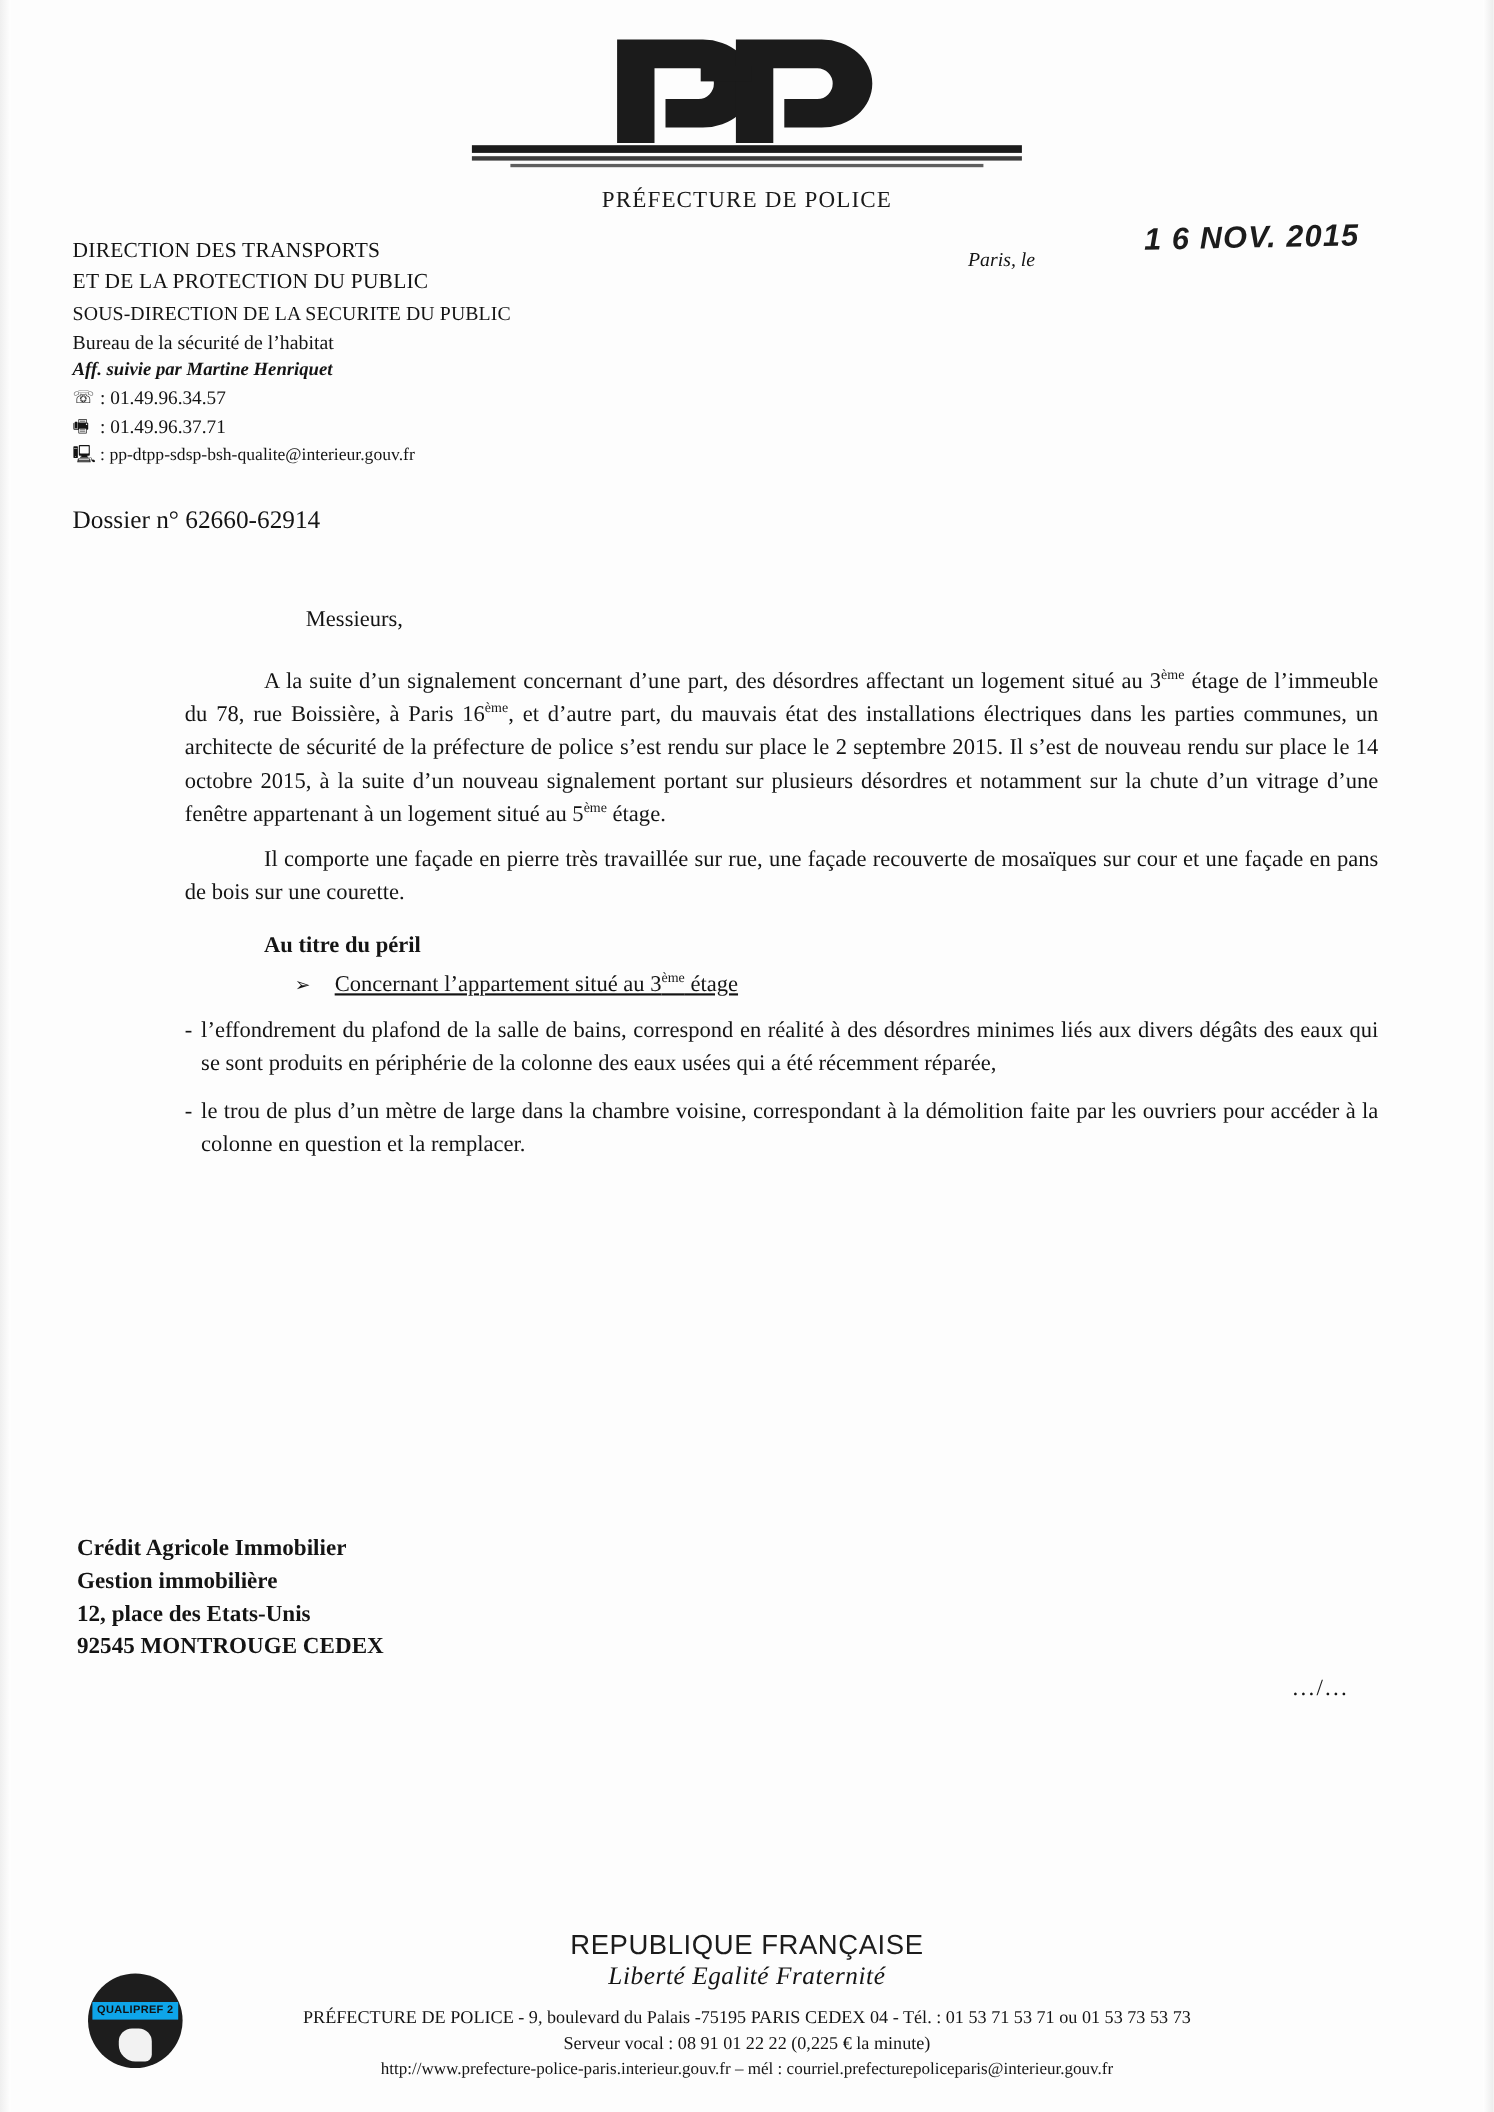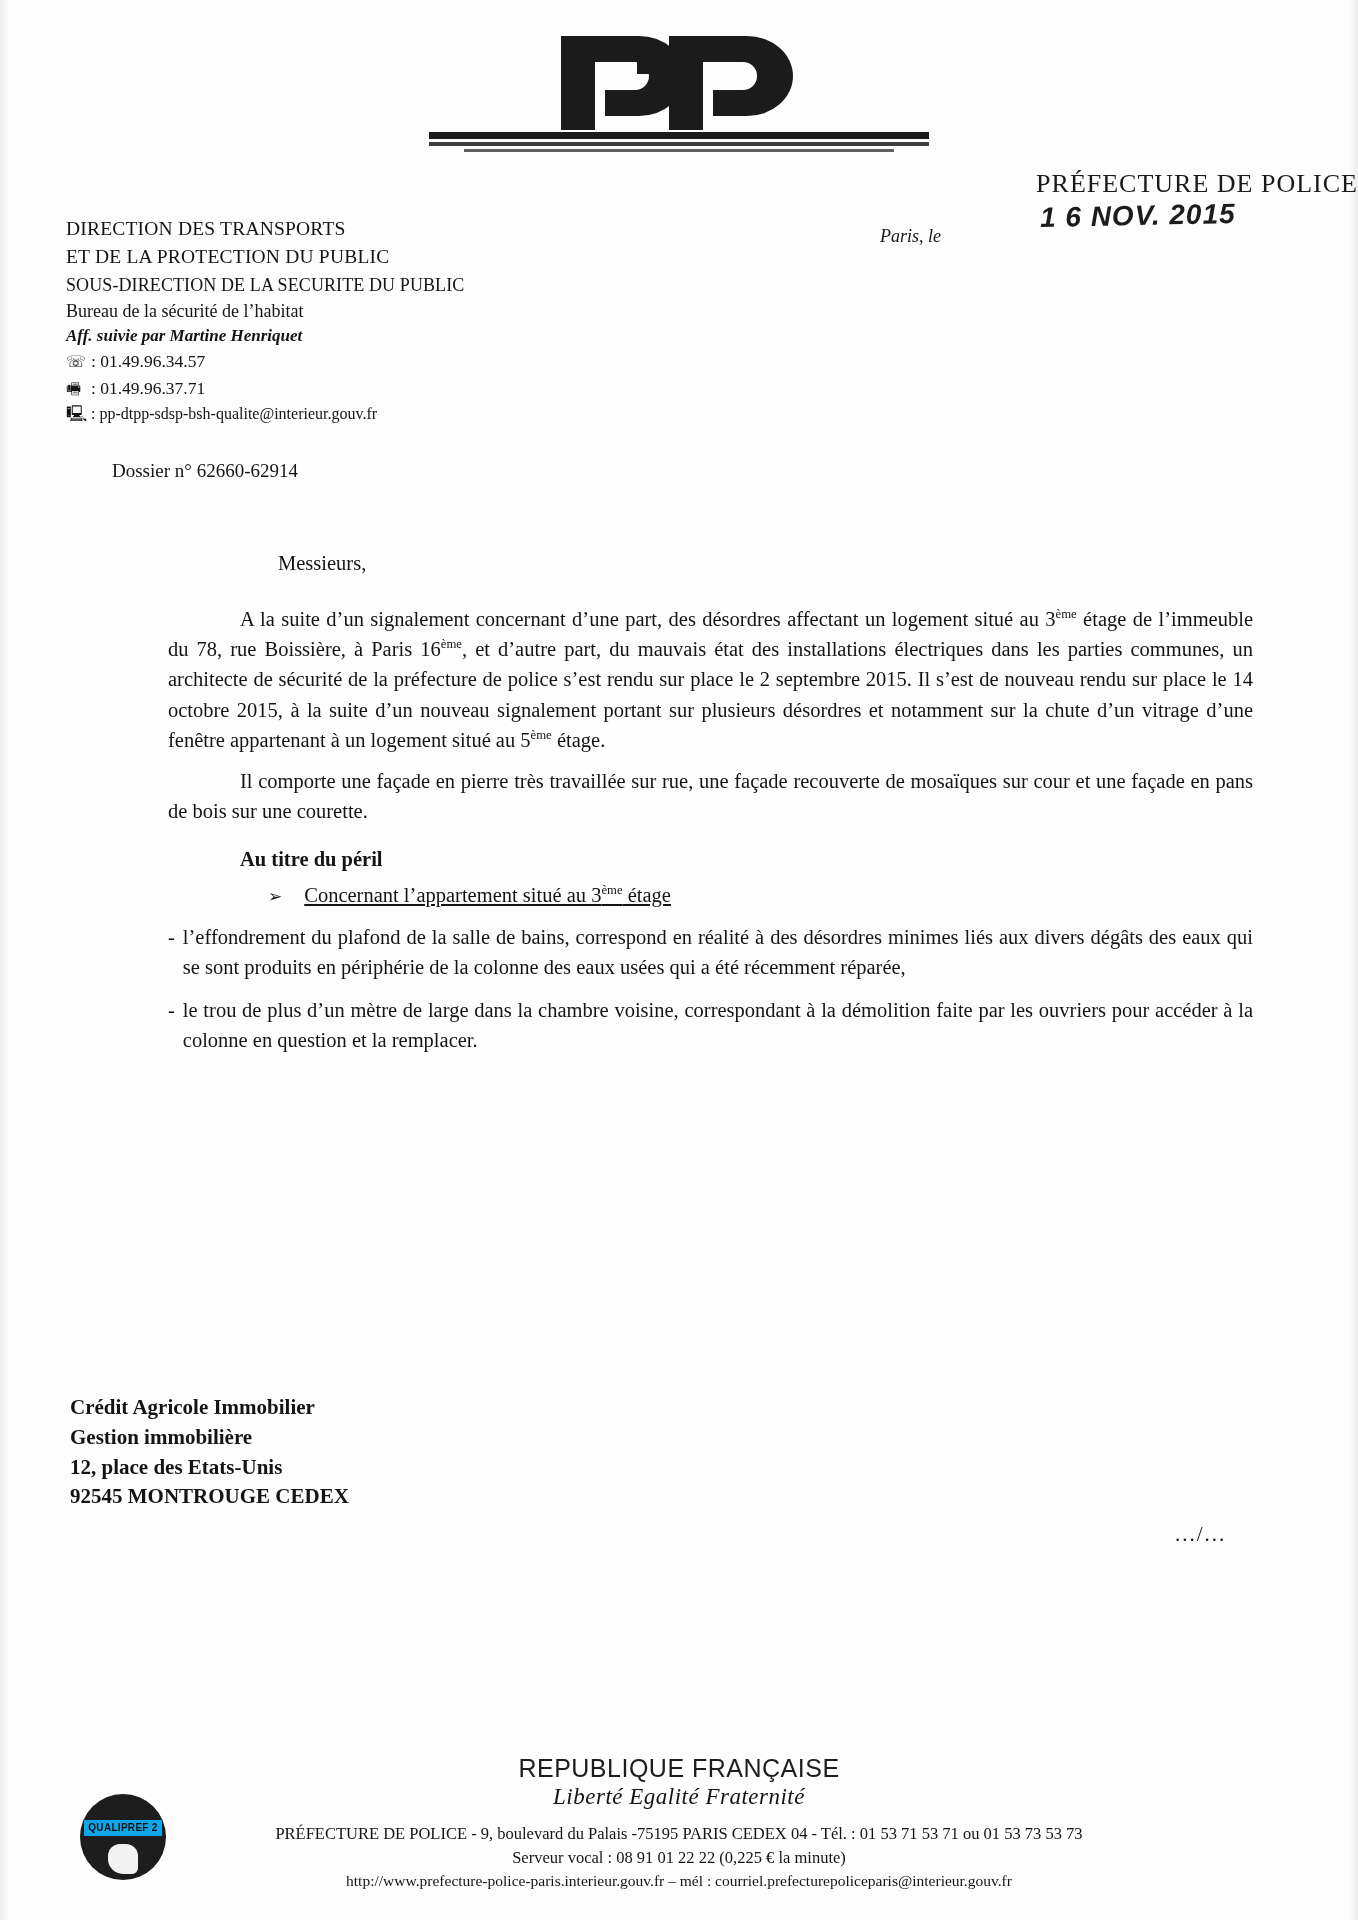--- a/index.html
+++ b/index.html
@@ -39,23 +39,23 @@
   }
   .pp-rules div {
     background: #1b1b1b;
     margin: 0 auto 3px auto;
   }
   .r1 { height: 7px; width: 500px; }
   .r2 { height: 4px; width: 500px; opacity: .85; }
   .r3 { height: 3px; width: 430px; opacity: .7; }
   .prefecture-title {
     font-family: "Liberation Serif", serif;
-    font-size: 26px;
+    font-size: 21px;
     letter-spacing: 1px;
-    text-align: right;
+    text-align: center;
     margin-top: 17px;
     color: #1a1a1a;
   }
 
   
   .sender {
     position: absolute;
     top: 215px;
     left: 66px;
     line-height: 1.45;
@@ -77,22 +77,21 @@
     width: 19px;
     display: inline-block;
     text-align: left;
   }
   .contact-line.mail { font-size: 16px; }
 
   .dossier {
     position: absolute;
     top: 460px;
     left: 66px;
-    font-size: 19px;
-    margin-left: 46px;
+    font-size: 23px;
   }
 
   
   .paris-le {
     position: absolute;
     top: 226px;
     left: 880px;
     font-size: 18px;
     font-style: italic;
     font-family: "Liberation Serif", serif;

